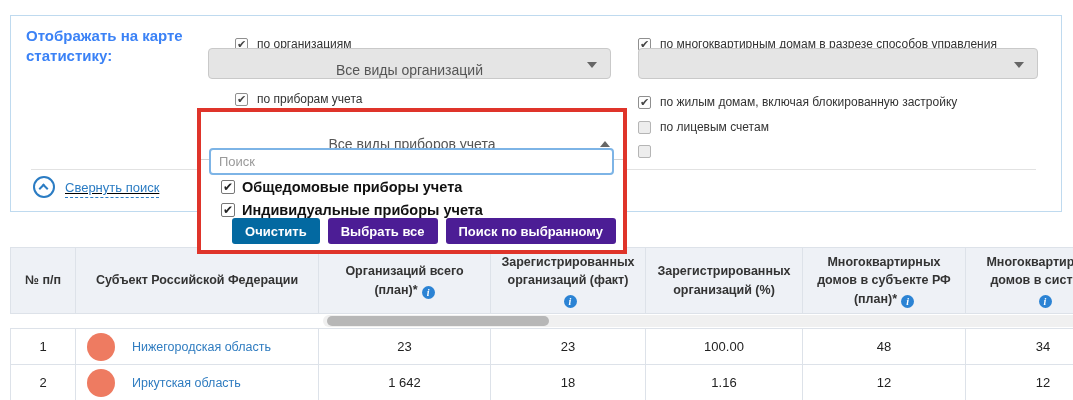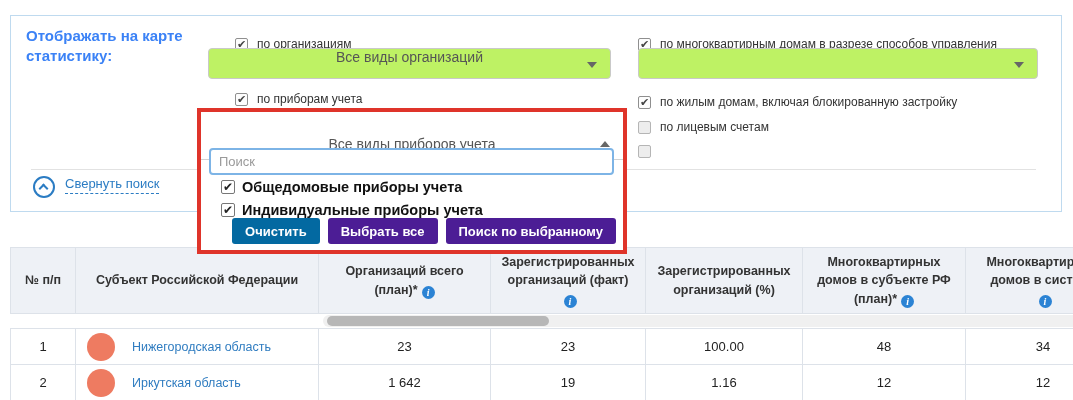--- a/index.html
+++ b/index.html
@@ -15,32 +15,32 @@
 
   .chk-row { position:absolute; display:flex; align-items:center; gap:9px; }
   .cb { display:inline-block; width:13px; height:13px; border:1px solid #b5b5b5;
         border-radius:2px; background:#ededed; position:relative; flex:0 0 auto; cursor:pointer; }
   .cb.checked { background:#fdfdfd; border-color:#8f8f8f; }
   .cb.checked::after { content:"\2714"; position:absolute; left:1px; top:-1px;
                        font-size:11px; color:#444; line-height:13px; }
   .chk-label { font-size:12px; color:#333; cursor:pointer; white-space:nowrap; }
 
   .sel { position:absolute; height:31px; border:1px solid #c9c9c9; border-radius:4px;
-         background:#bef264; display:flex; align-items:flex-start; justify-content:center; cursor:pointer; }
+         background:#e5e5e5; display:flex; align-items:flex-end; justify-content:center; cursor:pointer; }
   .sel-value { font-size:14px; color:#555; }
   .caret-down { position:absolute; right:13px; top:13px; width:0; height:0;
                 border-left:5px solid transparent; border-right:5px solid transparent;
                 border-top:6px solid #666; }
   .caret-up { position:absolute; right:13px; top:12px; width:0; height:0;
               border-left:5px solid transparent; border-right:5px solid transparent;
               border-bottom:6px solid #666; }
 
   .divider { position:absolute; left:20px; top:153px; width:1005px; height:1px; background:#e2e2e2; }
 
-  .collapse-row { position:absolute; left:22px; top:160px; display:flex; align-items:flex-start; gap:10px; }
+  .collapse-row { position:absolute; left:22px; top:160px; display:flex; align-items:flex-end; gap:10px;text-decoration:underline; }
   .collapse-icon { width:22px; height:22px; border:2px solid #2b7cc3; border-radius:50%;
                    position:relative; cursor:pointer; flex:0 0 auto; }
   .collapse-icon .chev { position:absolute; left:5px; top:7px; width:7px; height:7px;
                          border-top:2px solid #2b7cc3; border-left:2px solid #2b7cc3;
                          transform:rotate(45deg); }
   .collapse-link { font-size:13px; color:#2b7cc3; text-decoration:none;
                    border-bottom:1px dashed #2b7cc3; padding-bottom:2px; cursor:pointer; }
 
   
   .meters-dd { position:absolute; left:197px; top:108px; width:430px; height:146px;
@@ -211,21 +211,21 @@
       </tr>
       <tr>
         <td>2</td>
         <td class="region-cell">
           <div class="region-inner">
             <span class="dot"></span>
             <a class="region-link">Иркутская область</a>
           </div>
         </td>
         <td>1 642</td>
-        <td>19</td>
+        <td>18</td>
         <td>1.16</td>
         <td>12</td>
         <td>12</td>
       </tr>
     </tbody>
       </table>
   </div>
 </div>
 
 </body></html>

